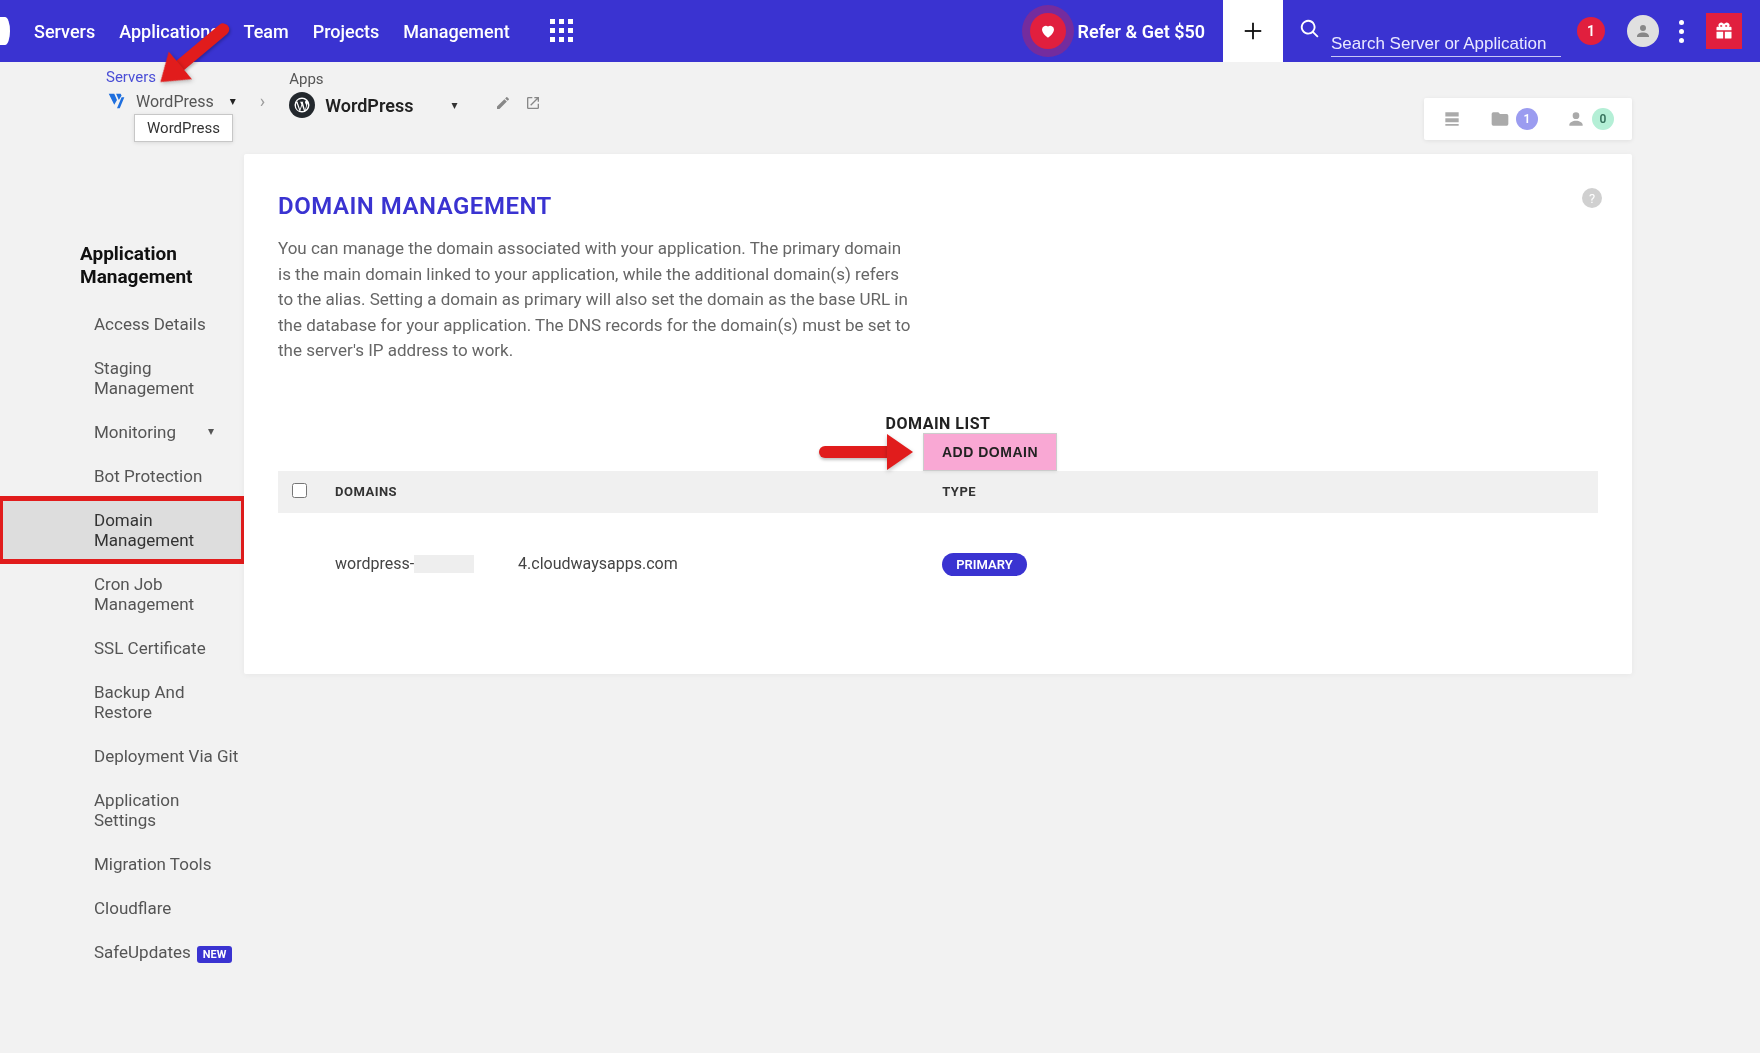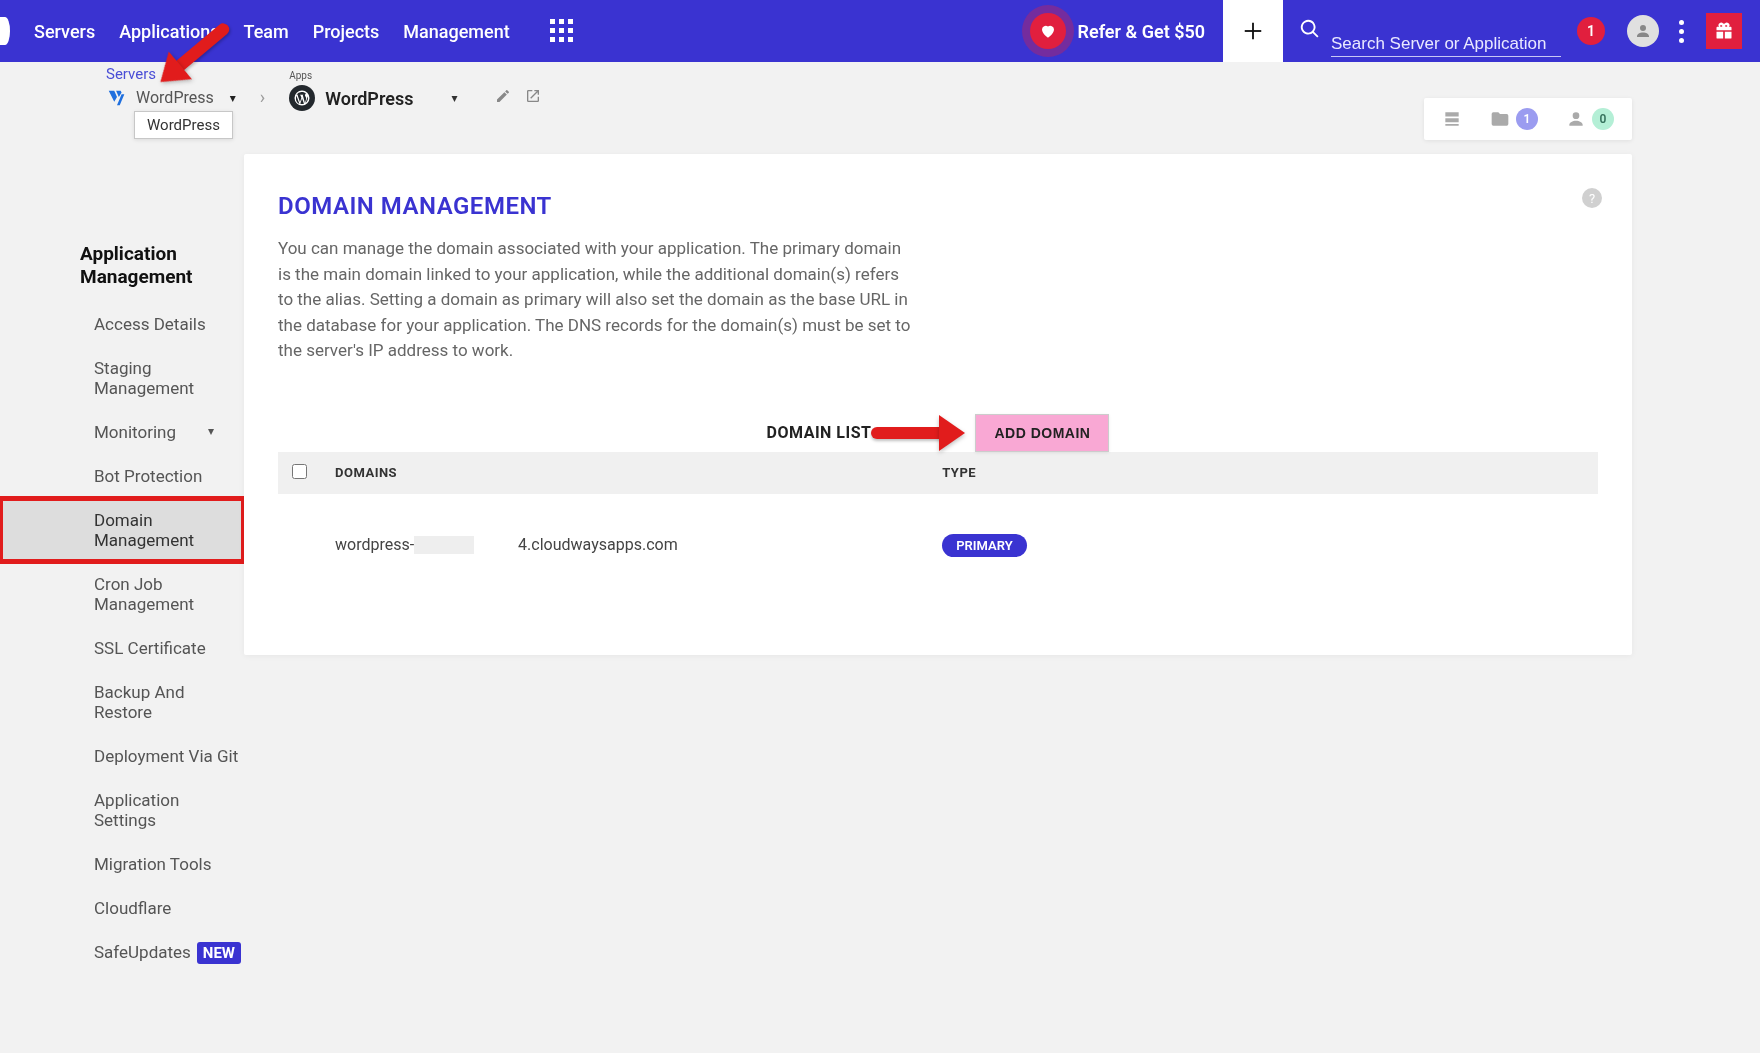--- a/index.html
+++ b/index.html
@@ -93,21 +93,21 @@
   .crumb-col { display:flex; flex-direction:column; }
   .crumb-label { color:#4a4ed6; font-size:15px; margin-left:82px; margin-bottom:4px;}
   .crumb-select { display:flex; align-items:center; gap:8px; position:relative; margin-left:82px; }
   .crumb-select .chev { font-size:12px; color:#222; margin-left:8px;}
   .tooltip-box {
     position:absolute; top:24px; left:28px;
     background:#fff; border:1px solid #c7c7c7; padding:4px 12px; font-size:15px;
     box-shadow:0 1px 4px rgba(0,0,0,0.1);
   }
   .crumb-arrow { color:#9c9c9c; font-size:18px; padding:0 8px; margin-top:20px; }
-  .app-crumb-label { color:#555; font-size:10px; margin-bottom:4px;margin-top:8px;}
+  .app-crumb-label { color:#555; font-size:15px; margin-bottom:4px;margin-top:8px;}
   .app-sel { display:flex; align-items:center; gap:10px; }
   .wp-icon {
     width:26px;height:26px;border-radius:50%; background:#23282d;
     display:flex; align-items:center; justify-content:center;
   }
   .wp-icon svg{width:18px;height:18px; fill:#fff;}
   .app-sel .name { font-weight:600; font-size:18px; color:#222; }
   .mini-icons { display:flex; gap:14px; margin-left:28px; color:#888; font-size:15px; cursor:pointer; }
   .mini-icons svg{width:16px;height:16px;fill:#888;}
 
@@ -133,39 +133,40 @@
     position:relative;
   }
   .side-list li.active {
     background:#ddd; color:#333;
   }
   .red-box { outline: 5px solid #e11c1c; outline-offset:-3px; }
   .side-list li .chev-d {
     position:absolute; right:30px; top:14px; font-size:12px; color:#555;
   }
   .new-badge {
-    background:#3a33d1; color:#fff; font-size:15px; font-weight:700;
+    background:#3a33d1; color:#fff; font-size:11px; font-weight:700;
     padding:2px 6px; border-radius:3px; margin-left:6px;
   }
 
   .card {
     background:#fff; border-radius:2px; box-shadow:0 1px 6px rgba(0,0,0,0.05);
     padding: 38px 34px 60px 34px; margin-top: 52px;
     position:relative;
   }
   .card h2{
     color:#3a33d1; font-size:24px; font-weight:600; letter-spacing:0.5px;
   }
   .card .help { position:absolute; right:30px; top:34px; width:20px;height:20px;
     border-radius:50%; background:#d0d0d0; color:#fff; font-size:13px;
     display:flex;align-items:center;justify-content:center; cursor:pointer;}
   .card p{ font-size:17px; color:#666; line-height:1.5; max-width:640px; margin-top:16px;}
   .domain-list-head {
-    display:flex; justify-content:center; align-items:center;
+    display:flex; justify-content:flex-end; align-items:center;
     margin-top:50px;
+    flex-direction:column;
   }
   .domain-list-head .label { font-weight:700; letter-spacing:0.5px; color:#222; font-size:16px;}
   .add-domain-btn {
     background:#f9a8d4; border:1px solid #ccc; padding:10px 18px;
     font-size:14px; font-weight:700; color:#222; letter-spacing:0.5px;
     cursor:pointer; box-shadow:0 1px 3px rgba(0,0,0,0.08);
   }
   table.domains { width:100%; border-collapse:collapse; }
   table.domains thead th {
     text-align:left; font-size:13px; font-weight:700; color:#333;

